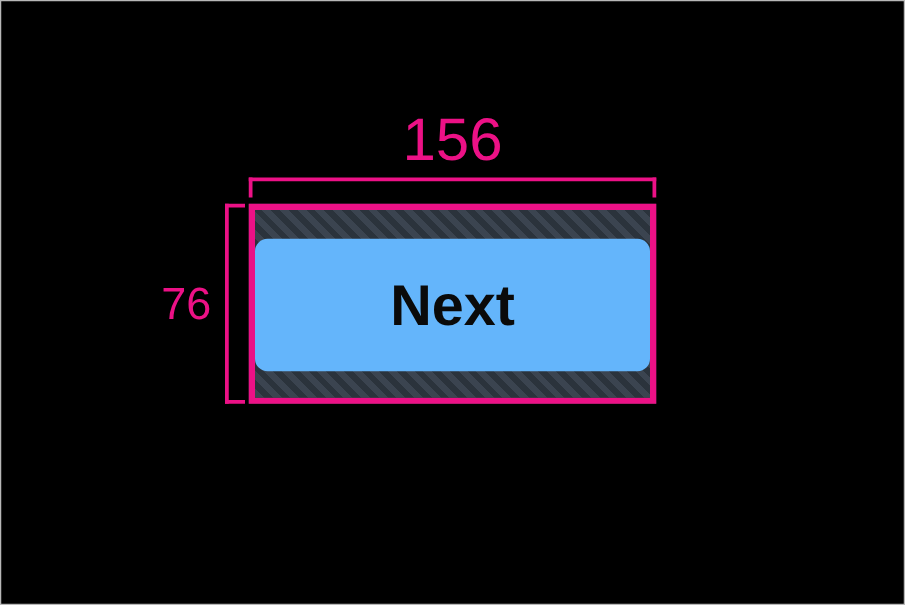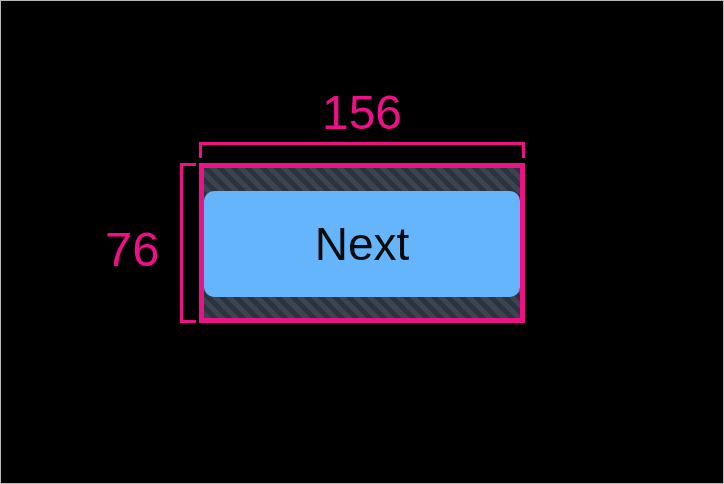--- a/index.html
+++ b/index.html
@@ -54,21 +54,21 @@
     height: 106px;
     background: #64b5fb;
     border-radius: 10px;
     display: flex;
     align-items: center;
     justify-content: center;
   }
 
   .content-label {
     font-size: 46px;
-    font-weight: normal;
+    font-weight: bold;
     color: #0a0a0a;
     letter-spacing: 0px;
     line-height: 1;
   }
 
   
   .dim-width-bracket {
     position: absolute;
     left: 198px;
     top: 141px;
@@ -101,23 +101,23 @@
     box-sizing: border-box;
     border: 3px solid #ec1186;
     border-right: none;
   }
 
   .dim-height-label {
     position: absolute;
     left: 104px;
     top: 224px;
     width: 64px;
-    text-align: left;
+    text-align: right;
     color: #ec1186;
-    font-size: 49px;
+    font-size: 36px;
     line-height: 1;
   }
 </style>
 </head>
 <body>
 
 <div id="root">
 
   <div class="dim-width-label">156</div>
 

